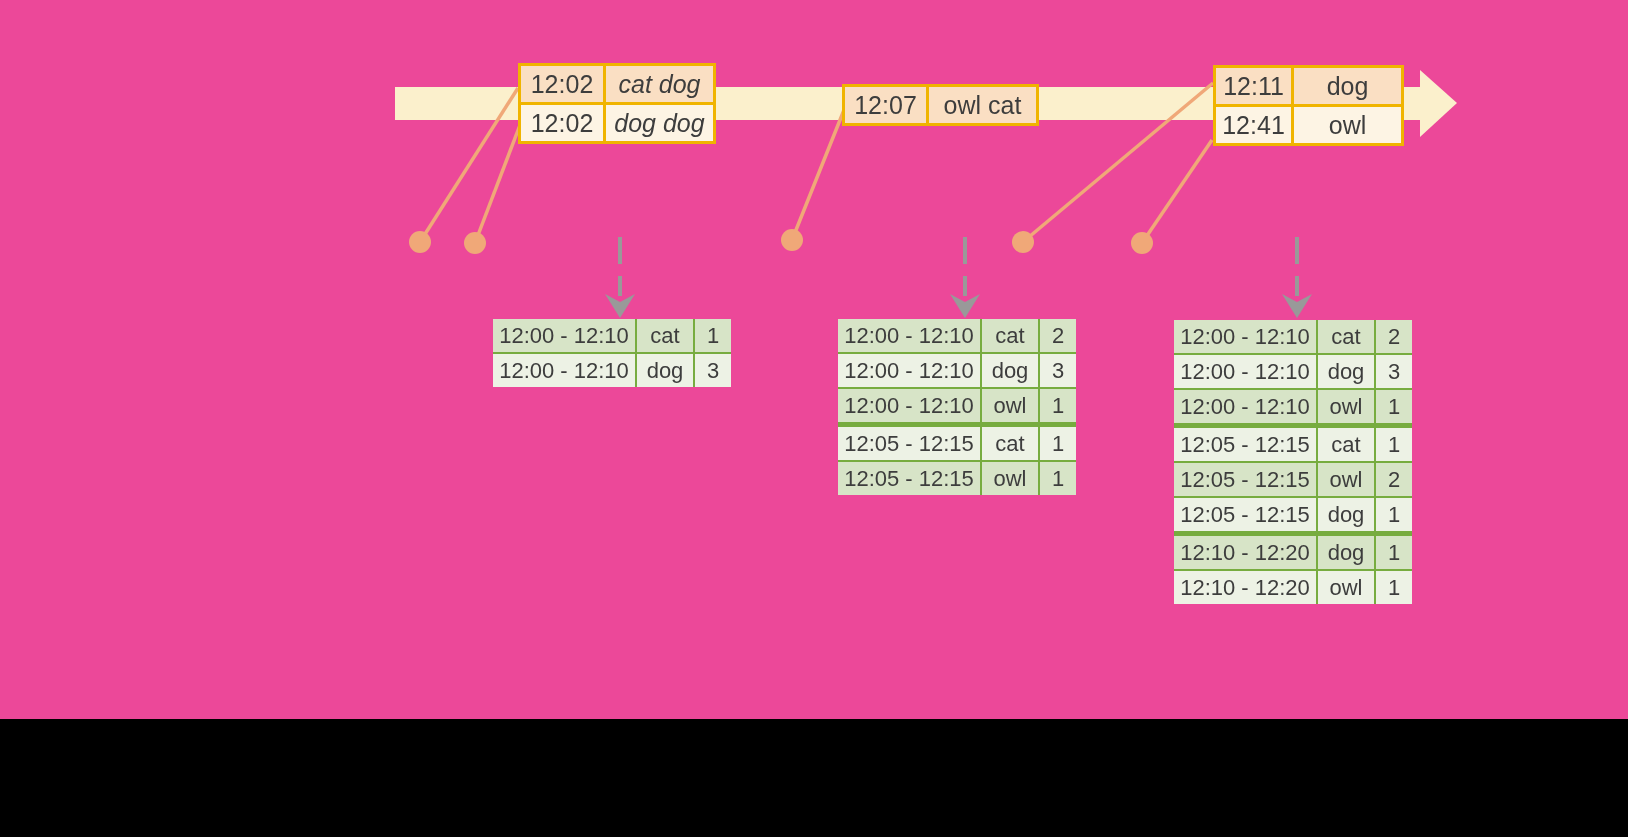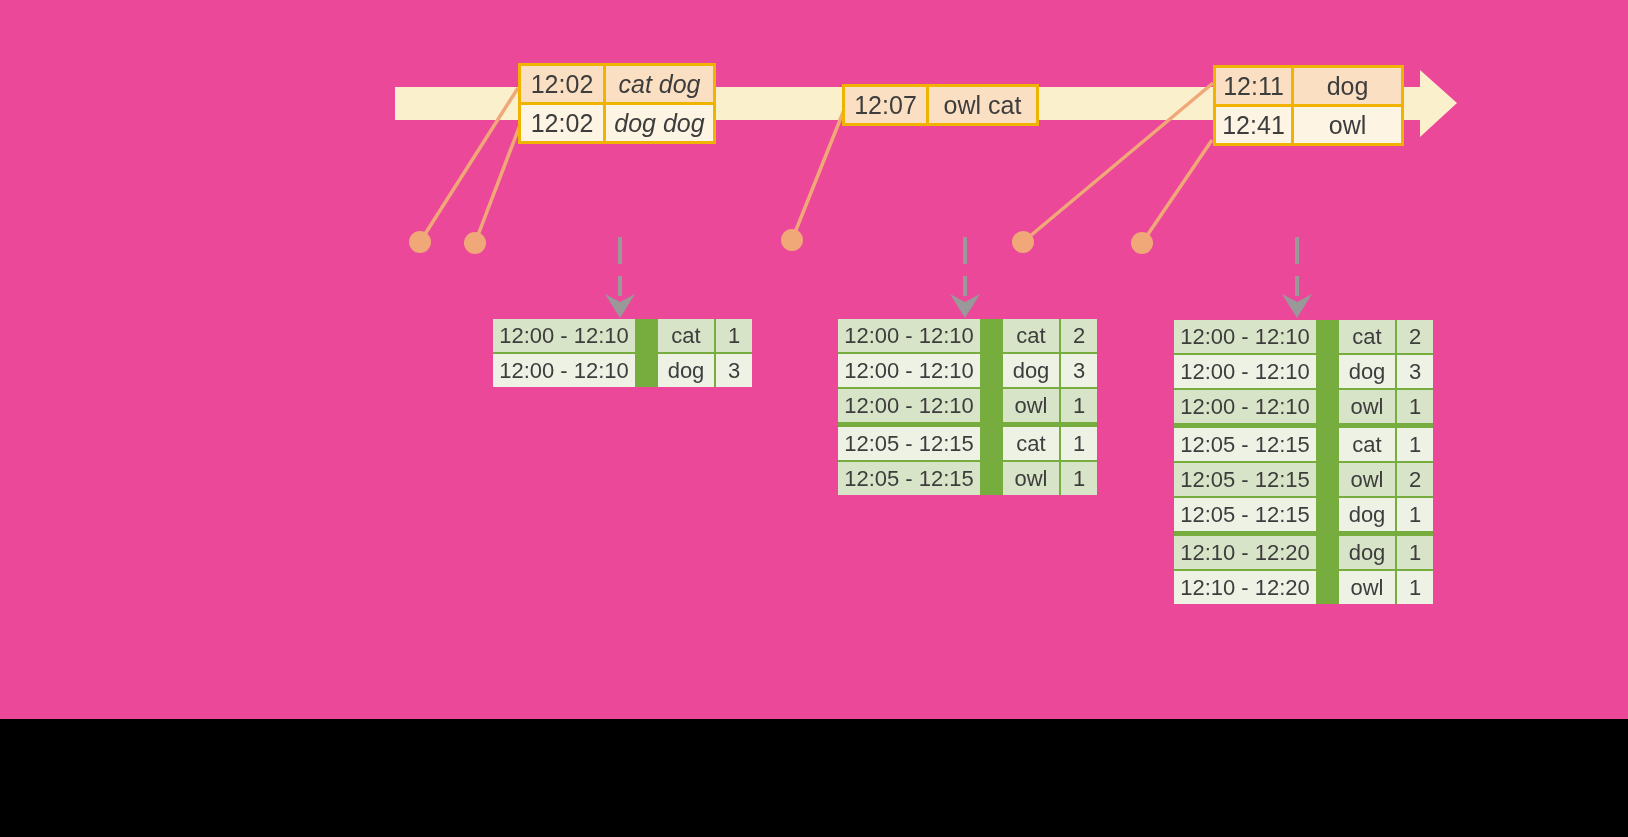--- a/index.html
+++ b/index.html
@@ -52,21 +52,21 @@
   }
   .rtable .rrow{display:flex;gap:2px;}
   .rtable .rrow.group-start{margin-top:3px;}
   .rtable .rcell{
     height:33px;display:flex;align-items:center;justify-content:center;
     font-size:22px;line-height:1;
   }
   .rtable .rrow.dark  .rcell{background:#D7E4C7;}
   .rtable .rrow.light .rcell{background:#EDF2E5;}
   .rcell.c-window{width:142px;}
-  .rcell.c-word{width:56px;margin-left:21px;}
+  .rcell.c-word{width:56px;}
   .rcell.c-count{width:36px;}
   .rt-1{left:493px;top:319px;}
   .rt-2{left:838px;top:319px;}
   .rt-3{left:1174px;top:320px;}
 </style>
 </head>
 <body>
 
 <div class="canvas">
 

